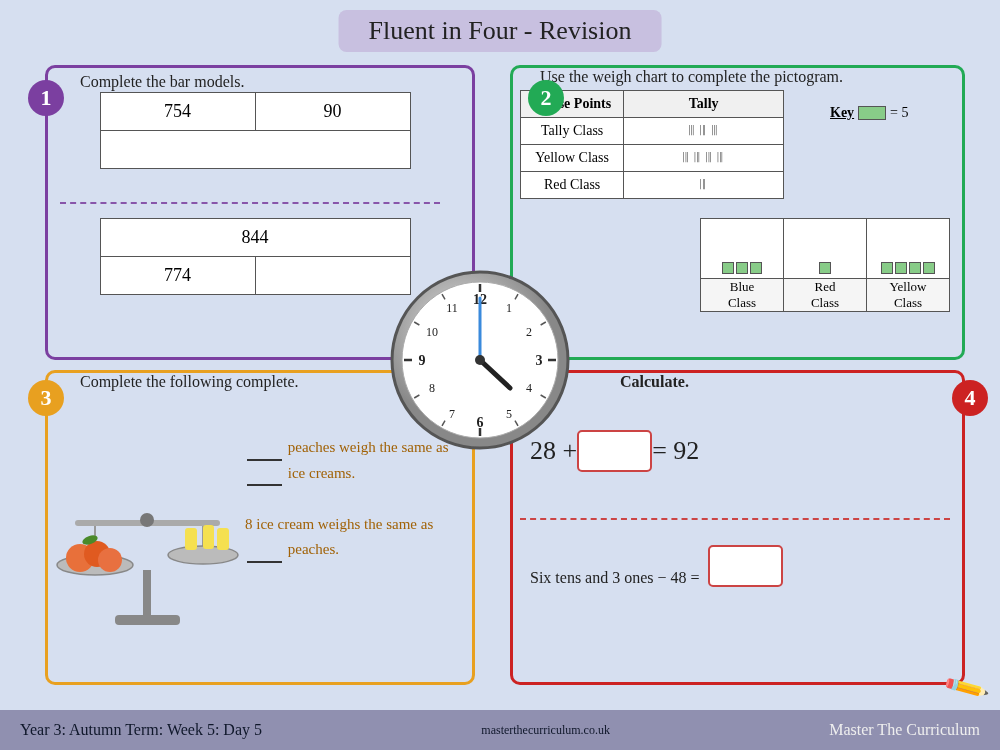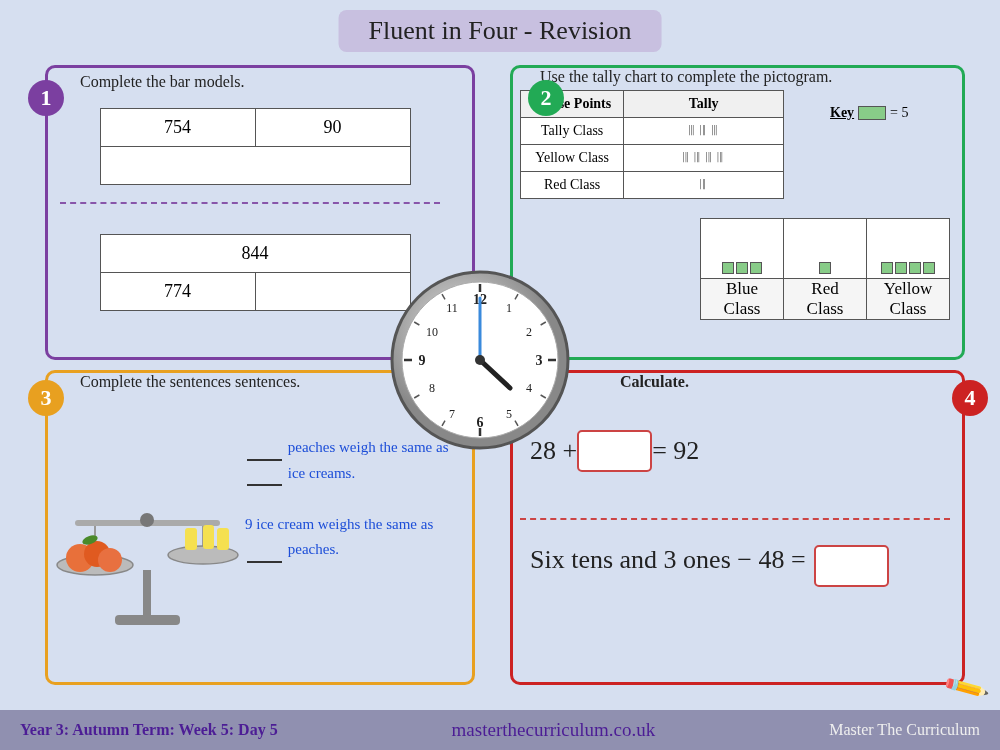--- a/index.html
+++ b/index.html
@@ -62,21 +62,21 @@
       position: absolute;
       top: 73px;
       left: 80px;
       font-size: 16px;
       color: #222;
     }
 
     
     .bar-model {
       border-collapse: collapse;
-      margin: 16px auto;
+      margin: 0 auto;
     }
     .bar-model td {
       border: 1.5px solid #555;
       text-align: center;
       font-size: 18px;
       padding: 8px 20px;
       background: white;
       min-width: 90px;
     }
     .bar-model-top {
@@ -172,21 +172,21 @@
     .picto-table td {
       border: 1.5px solid #555;
       background: white;
       width: 80px;
       height: 60px;
       vertical-align: bottom;
       text-align: center;
     }
     .picto-table .label-row td {
       height: 28px;
-      font-size: 17px;
+      font-size: 13px;
       vertical-align: middle;
       background: #f5f5f5;
     }
 
     
     .picto-bars {
       display: flex;
       flex-direction: column;
       align-items: center;
       gap: 2px;
@@ -232,21 +232,21 @@
     }
     .scales-svg { width: 185px; height: 220px; }
 
     .q3-text {
       position: absolute;
       top: 435px;
       left: 245px;
       width: 220px;
       font-size: 15px;
       line-height: 1.7;
-      color: #1d4ed8;
+      color: #a16207;
     }
     .blank-line {
       display: inline-block;
       width: 35px;
       border-bottom: 2px solid #333;
       margin: 0 2px;
       vertical-align: bottom;
     }
 
     
@@ -293,24 +293,24 @@
       top: 518px;
       left: 520px;
       width: 430px;
       border-top: 2px dashed #cc4444;
     }
 
     .q4-equation2 {
       position: absolute;
       top: 545px;
       left: 530px;
-      font-size: 26px;
+      font-size: 16px;
       color: #222;
       display: flex;
-      align-items: flex-start;
+      align-items: flex-end;
       gap: 8px;
     }
 
     
     .clock-container {
       position: absolute;
       top: 270px;
       left: 390px;
       width: 180px;
       height: 180px;
@@ -324,28 +324,28 @@
       left: 0;
       width: 100%;
       height: 40px;
       background: #9090b0;
       display: flex;
       align-items: center;
       padding: 0 20px;
     }
     .bottom-left {
       font-size: 16px;
-      color: #4c1d95;
-      font-weight: bold;
+      color: #0f172a;
+      font-weight: normal;
     }
     .bottom-center {
       flex: 1;
       text-align: center;
-      font-size: 19px;
-      color: #4c1d95;
+      font-size: 12px;
+      color: #0f172a;
     }
     .bottom-right {
       font-size: 16px;
       color: #eee;
     }
 
     
     .pencil-icon {
       position: absolute;
       bottom: 45px;
@@ -404,21 +404,21 @@
     <tr>
       <td>774</td>
       <td style="height:38px;"></td>
     </tr>
   </tbody>
     </table>
 </div>
 
 <div class="q2-box"></div>
 <div class="q2-instruction">
-  <span>Use the tally chart to complete the pictogram.</span>
+  <span>Use the weigh chart to complete the pictogram.</span>
 </div>
 
 <table class="tally-table">
   <thead>
     <tr>
       <th>House Points</th>
       <th>Tally</th>
     </tr>
   </thead>
   <tbody>
@@ -478,21 +478,21 @@
       <td>Blue<br>Class</td>
       <td>Red<br>Class</td>
       <td>Yellow<br>Class</td>
     </tr>
   </tbody>
     </table>
 </div>
 
 <div class="q3-box"></div>
 <div class="q3-instruction">
-  <span>Complete the sentences sentences.</span>
+  <span>Complete the following complete.</span>
 </div>
 
 <div class="scales-container">
   <svg class="scales-svg" viewBox="0 0 185 220">
 
     <rect x="88" y="160" width="8" height="50" fill="#888"></rect>
     <rect x="60" y="205" width="65" height="10" rx="4" fill="#888"></rect>
 
     <rect x="20" y="110" width="145" height="6" rx="3" fill="#aaa"></rect>
 
@@ -520,21 +520,21 @@
 
 <div class="q3-text">
   <p>
     <span class="blank-line"></span>
     <span>peaches weigh the same as</span>
     <span class="blank-line"></span>
     <span> ice creams.</span>
   </p>
   <br>
   <p>
-    <span>9 ice cream weighs the same as</span>
+    <span>8 ice cream weighs the same as</span>
     <span class="blank-line"></span>
     <span>peaches.</span>
   </p>
 </div>
 
 <div class="q4-box"></div>
 <div class="q4-instruction">
   <span>Calculate.</span>
 </div>
 

